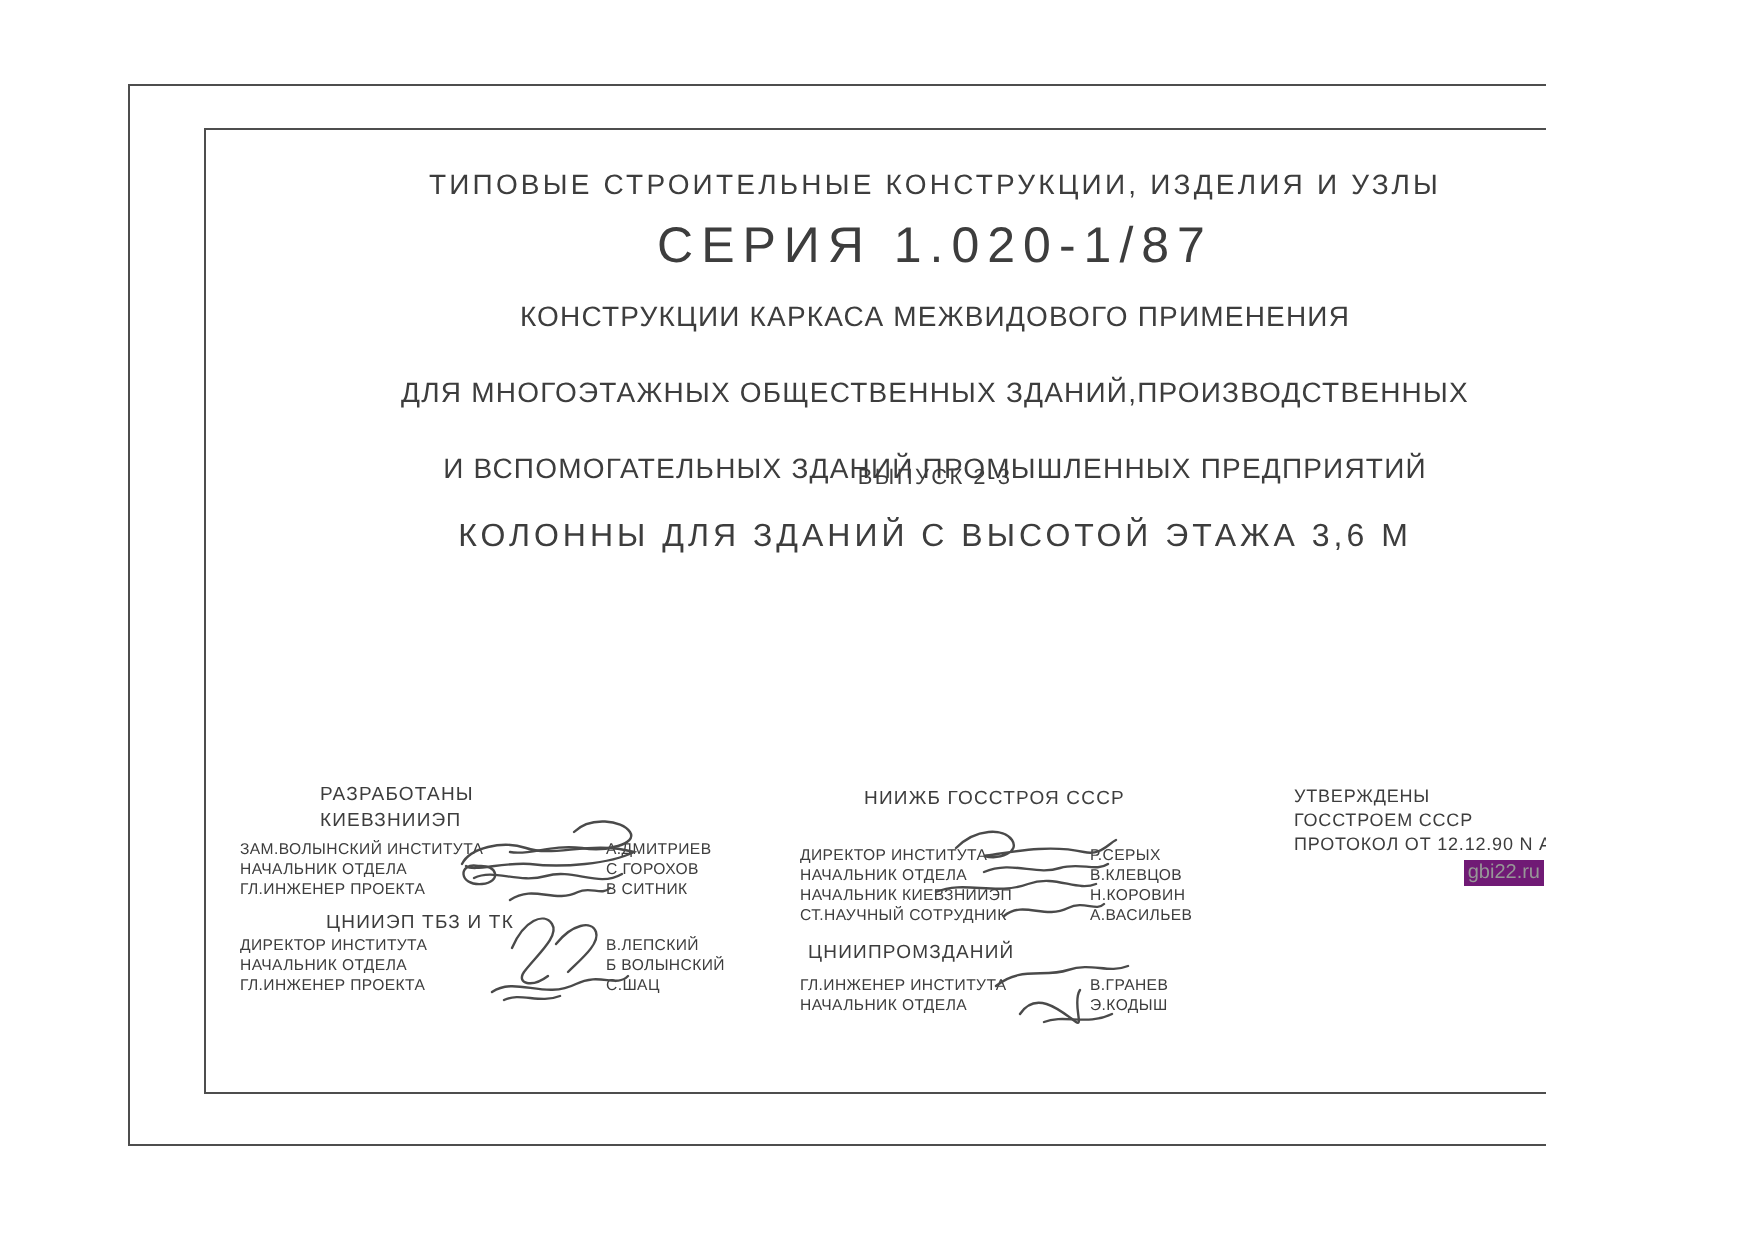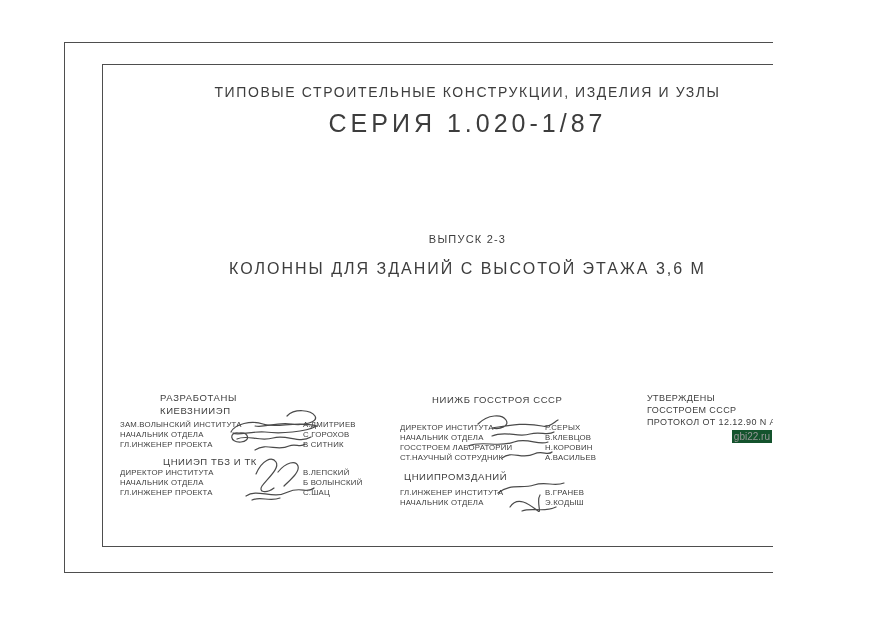--- a/index.html
+++ b/index.html
@@ -19,33 +19,37 @@
   .volume-title{top:260px;font-size:16px;letter-spacing:2px;}
   .doc-stage{top:341px;font-size:11px;letter-spacing:1px;}
   .credit-heading{font-size:9.5px;letter-spacing:0.6px;white-space:nowrap;}
   .credit-block{position:absolute;font-size:7.8px;letter-spacing:0.2px;}
   .credit-row{display:grid;height:10px;align-items:start;white-space:nowrap;}
   .cols-left{grid-template-columns:183px auto;}
   .cols-mid{grid-template-columns:145px auto;}
   .approved-line{font-size:9px;line-height:12px;letter-spacing:0.4px;white-space:nowrap;}
   .sig{position:absolute;pointer-events:none;}
   .sig path{fill:none;stroke:#4a4a4a;stroke-width:1.2;stroke-linecap:round;}
-  .watermark{position:absolute;right:1px;top:430px;font-size:10px;color:#979797;background:#14532d;padding:1px 2px;}
+  .watermark{position:absolute;right:1px;top:430px;font-size:10px;color:#979797;background:#701a75;padding:1px 2px;}
 </style>
 </head>
 <body>
 
 <div class="page">
 
   <div class="frame border-outer"></div>
   <div class="frame border-inner"></div>
 
   <div class="center-line doc-type">ТИПОВЫЕ СТРОИТЕЛЬНЫЕ КОНСТРУКЦИИ, ИЗДЕЛИЯ И УЗЛЫ</div>
   <div class="center-line series">СЕРИЯ 1.020-1/87</div>
 
+  <div class="center-line subtitle"><span>КОНСТРУКЦИИ КАРКАСА МЕЖВИДОВОГО ПРИМЕНЕНИЯ</span><br>
+    <span>ДЛЯ МНОГОЭТАЖНЫХ ОБЩЕСТВЕННЫХ ЗДАНИЙ,ПРОИЗВОДСТВЕННЫХ</span><br>
+    <span>И ВСПОМОГАТЕЛЬНЫХ ЗДАНИЙ ПРОМЫШЛЕННЫХ ПРЕДПРИЯТИЙ</span>
+  </div>
 
   <div class="center-line issue">ВЫПУСК 2-3</div>
   <div class="center-line volume-title">КОЛОННЫ ДЛЯ ЗДАНИЙ С ВЫСОТОЙ ЭТАЖА 3,6 М</div>
 
   <div class="abs credit-heading" style="left:160px;top:392px;">РАЗРАБОТАНЫ</div>
   <div class="abs credit-heading" style="left:160px;top:405px;">КИЕВЗНИИЭП</div>
 
   <div class="credit-block" style="left:120px;top:420px;width:226px;">
     <div class="credit-row cols-left">
       <span>ЗАМ.ВОЛЫНСКИЙ ИНСТИТУТА</span>
@@ -83,21 +87,21 @@
   <div class="credit-block" style="left:400px;top:423px;width:192px;">
     <div class="credit-row cols-mid">
       <span>ДИРЕКТОР ИНСТИТУТА</span>
       <span>Р.СЕРЫХ</span>
     </div>
     <div class="credit-row cols-mid">
       <span>НАЧАЛЬНИК ОТДЕЛА</span>
       <span>В.КЛЕВЦОВ</span>
     </div>
     <div class="credit-row cols-mid">
-      <span>ГОССТРОЕМ ЛАБОРАТОРИИ</span>
+      <span>НАЧАЛЬНИК КИЕВЗНИИЭП</span>
       <span>Н.КОРОВИН</span>
     </div>
     <div class="credit-row cols-mid">
       <span>СТ.НАУЧНЫЙ СОТРУДНИК</span>
       <span>А.ВАСИЛЬЕВ</span>
     </div>
   </div>
 
   <div class="abs credit-heading" style="left:404px;top:471px;">ЦНИИПРОМЗДАНИЙ</div>
 

